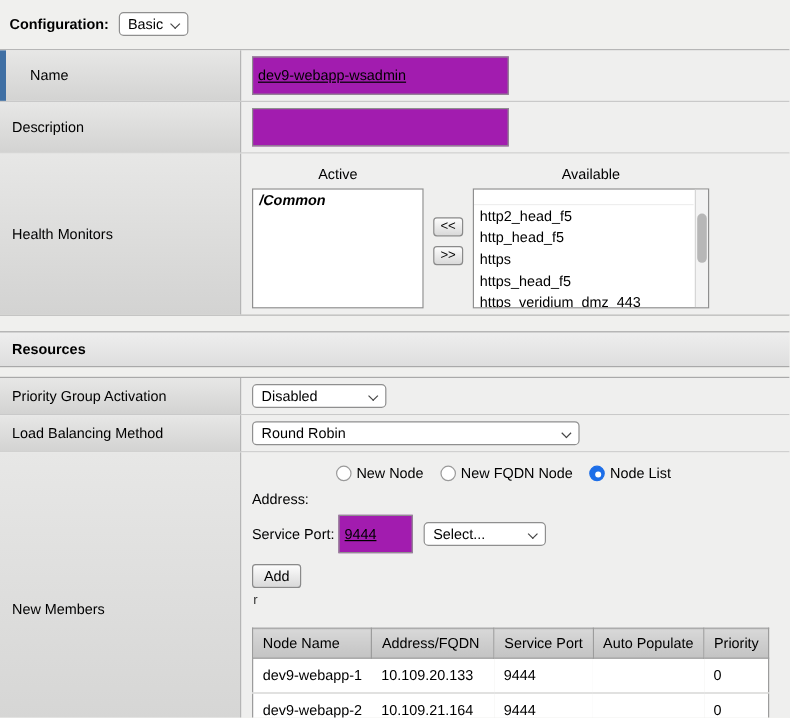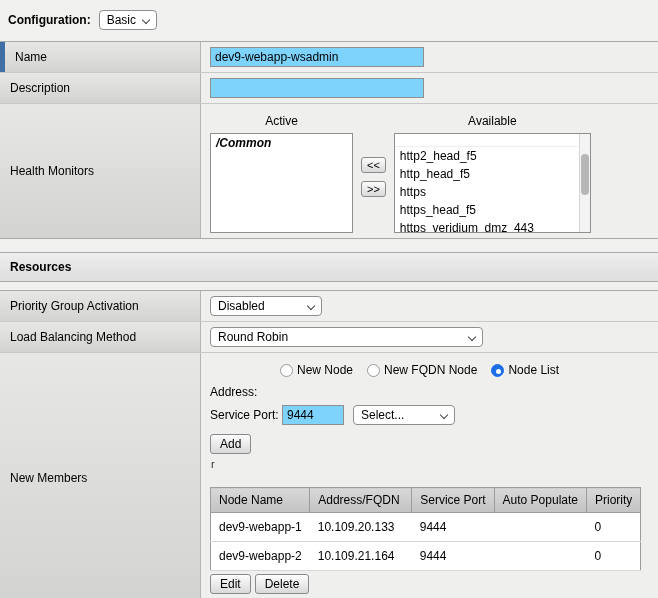--- a/index.html
+++ b/index.html
@@ -32,28 +32,28 @@
   
   .ftable { border-top: 1px solid #a9a9a9; border-bottom: 1px solid #a9a9a9; }
   .frow { display: flex; border-bottom: 1px solid #c9c9c9; background: #efefee; }
   .frow:last-child { border-bottom: none; }
   .lcell {
     width: 201px; min-width: 201px;
     background: linear-gradient(#e7e7e6, #d3d3d2);
     border-right: 1px solid #b5b5b5;
     padding: 6px 10px; display: flex; align-items: center; position: relative;
   }
-  .lcell.req { padding-left: 15px; }
+  .lcell.req { padding-left: 25px; }
   .lcell.req::before { content: ""; position: absolute; left: 0; top: 0; bottom: 0; width: 5px; background: #3f6fa4; }
   .vcell { flex: 1; padding: 5px 9px; display: flex; align-items: center; }
   .vcell.top { align-items: flex-start; }
 
   input.txt {
-    height: 20px; border: 1px solid #8f8f8f; background: #7dd3fc;
-    padding: 0 4px; font: 12px "Liberation Sans", sans-serif;
+    height: 32px; border: 1px solid #8f8f8f; background: #a21caf;
+    padding: 0 4px; font: 12px "Liberation Sans", sans-serif; text-decoration: underline;
   }
   .name-input, .desc-input { width: 214px; }
 
   
   .hm-wrap { display: flex; align-items: flex-start; padding-top: 2px; }
   .hm-col { display: flex; flex-direction: column; }
   .hm-title { text-align: center; padding: 3px 0 5px; }
   .listbox { background: #fff; border: 1px solid #8f8f8f; height: 100px; overflow: hidden; position: relative; }
   .active-box { width: 143px; }
   .avail-box { width: 197px; }

